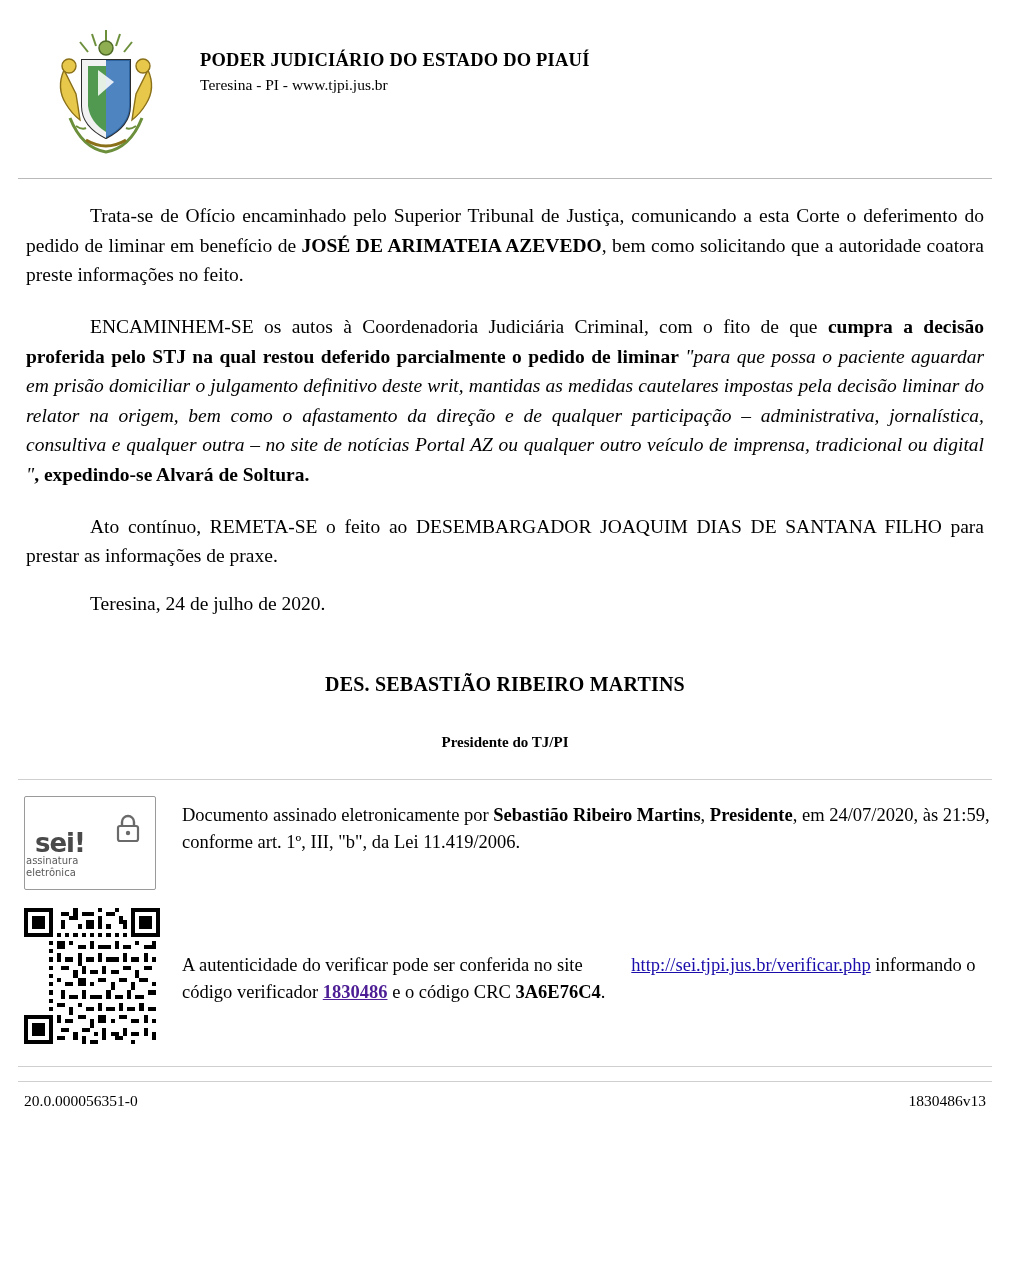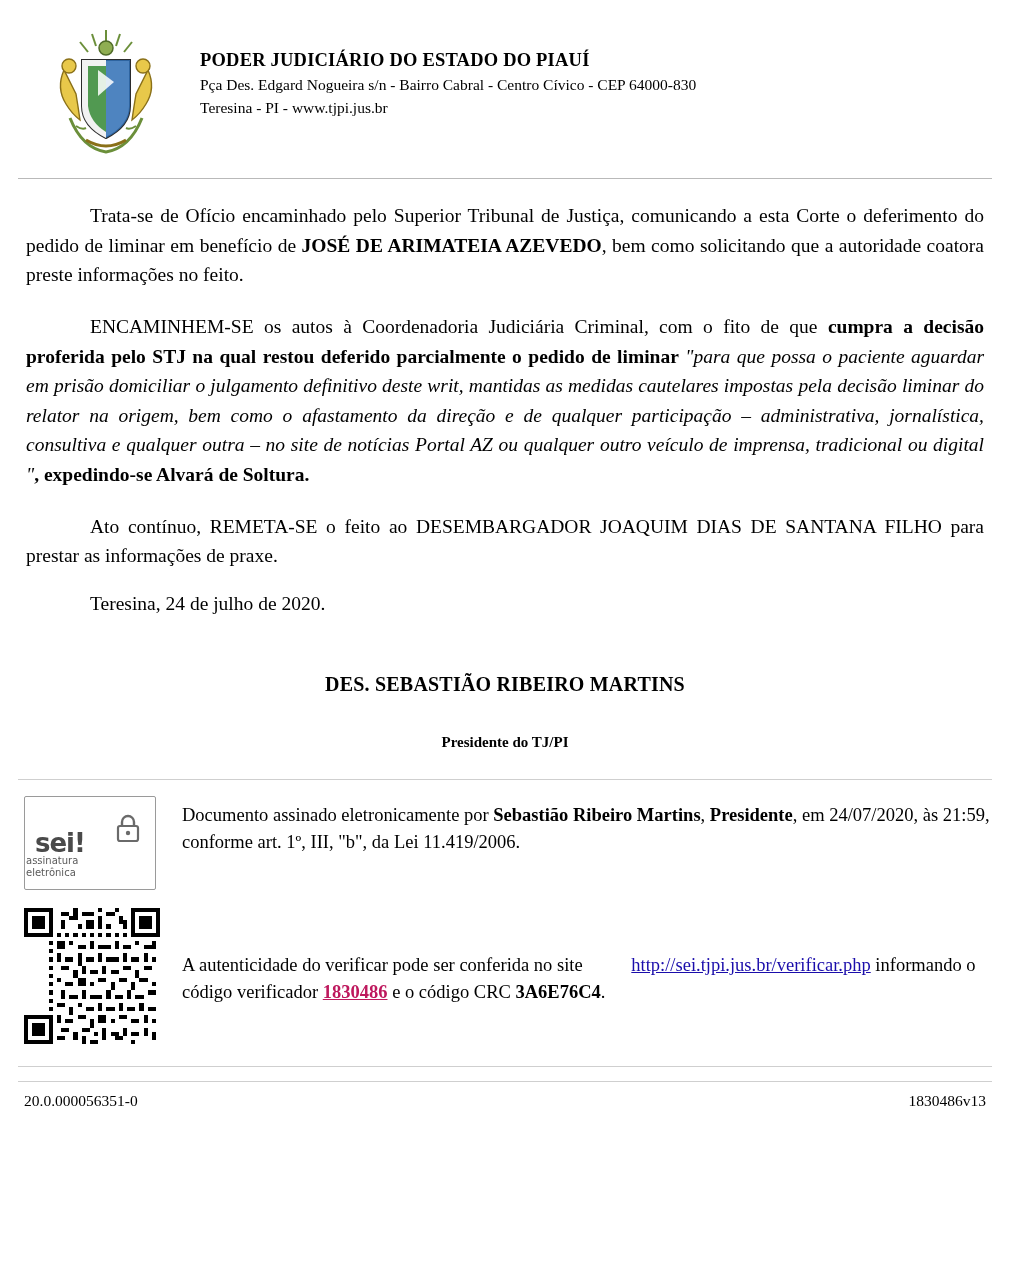--- a/index.html
+++ b/index.html
@@ -175,21 +175,21 @@
     line-height: 1.45;
     padding-left: 22px;
     padding-top: 44px;
   }
   .verif-link {
     color: #1a0dab;
     text-decoration: underline;
     margin-left: 44px;
   }
   .verif-code {
-    color: #be185d;
+    color: #4c1d95;
     font-weight: bold;
     text-decoration: underline;
   }
 
   .hr-foot1 {
     border: 0;
     border-top: 1px solid #cfcfcf;
     margin: 22px 0 0 0;
   }
   .hr-foot2 {
@@ -239,21 +239,20 @@
         <path d="M62 48 L78 60 L62 74 Z" fill="#ffffff" opacity="0.85"></path>
 
         <path d="M34 96 q12 30 36 34 q24 -4 36 -34" fill="none" stroke="#6b8f3a" stroke-width="3"></path>
         <path d="M40 104 q6 4 10 2" stroke="#6b8f3a" stroke-width="2" fill="none"></path>
         <path d="M100 104 q-6 4 -10 2" stroke="#6b8f3a" stroke-width="2" fill="none"></path>
         <path d="M50 118 q20 12 40 0" stroke="#8a7018" stroke-width="3" fill="none"></path>
       </svg>
     </div>
     <div class="header-text">
       <div class="line1">PODER JUDICIÁRIO DO ESTADO DO PIAUÍ</div>
-      <div class="line3">Pça Des. Edgard Nogueira s/n - Bairro Cabral - Centro Cívico - CEP 64000-830</div>
       <div class="line4">Teresina - PI - www.tjpi.jus.br</div>
     </div>
   </div>
   <hr class="hr-header">
 
 
   <p class="body-par"><span>Trata-se de Ofício encaminhado pelo Superior Tribunal de Justiça, comunicando a esta Corte o deferimento do pedido de liminar em benefício de </span><b>JOSÉ DE ARIMATEIA AZEVEDO</b><span>, bem como solicitando que a autoridade coatora preste informações no feito.</span></p>
 
   <p class="body-par"><span>ENCAMINHEM-SE os autos à Coordenadoria Judiciária Criminal, com o fito de que </span><b>cumpra a decisão proferida pelo STJ na qual restou deferido parcialmente o pedido de liminar</b><span> </span><i>"para que possa o paciente aguardar em </i><span class="bi">prisão domiciliar</span><i> o julgamento definitivo deste writ, mantidas as medidas cautelares impostas pela decisão liminar do relator na origem, bem como o afastamento da direção e de qualquer participação – administrativa, jornalística, consultiva e qualquer outra – no site de notícias Portal AZ ou qualquer outro veículo de imprensa, tradicional ou digital "</i><b>, expedindo-se Alvará de Soltura.</b></p>
 

